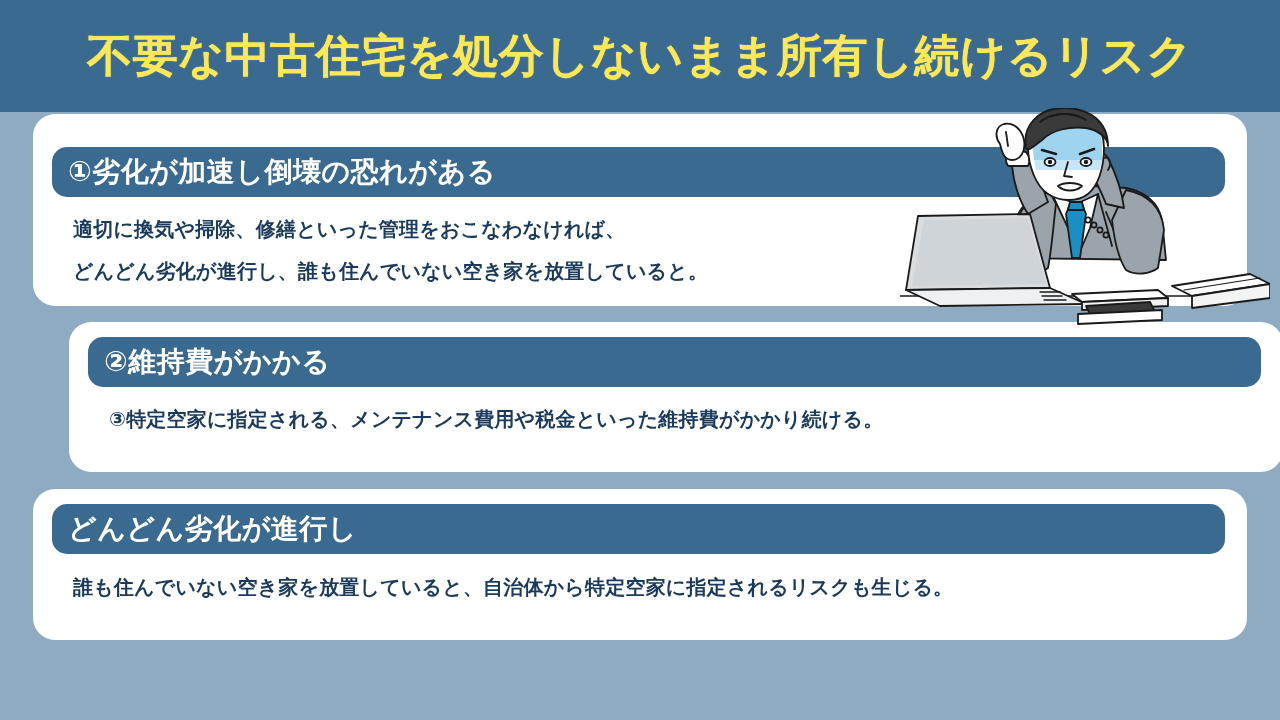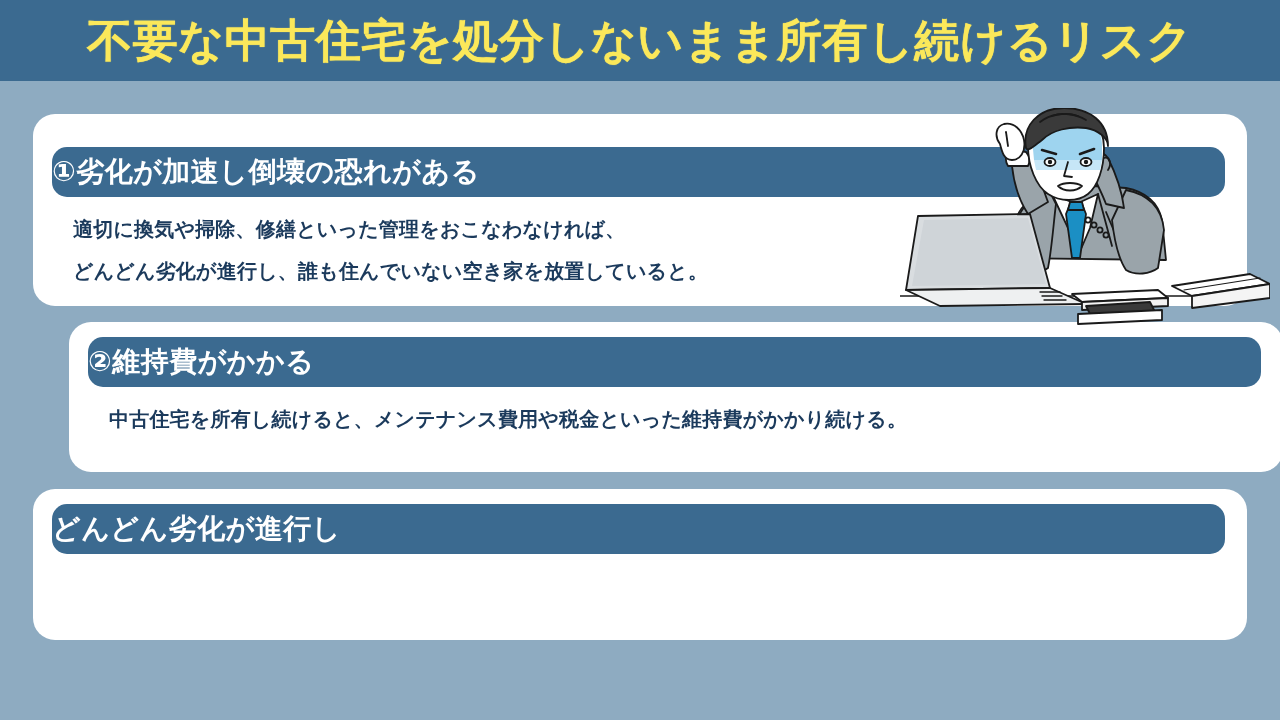--- a/index.html
+++ b/index.html
@@ -19,21 +19,21 @@
     height: 720px;
     background: #8eabc1;
   }
 
   
   .header-bar {
     position: absolute;
     left: 0;
     top: 0;
     width: 1280px;
-    height: 81px;
+    height: 112px;
     background: #3b6a90;
     display: flex;
     align-items: center;
     justify-content: center;
     z-index: 5;
   }
   .header-title {
     color: #fbe85a;
     font-size: 45px;
     font-weight: bold;
@@ -59,20 +59,21 @@
     position: absolute;
     left: 19px;
     top: 33px;
     width: 1173px;
     height: 50px;
     background: #3b6a90;
     border-radius: 15px;
     display: flex;
     align-items: center;
     box-sizing: border-box;
+    padding-left: 16px;
   }
   #card-2 .band, #card-3 .band { top: 15px; }
   .band-title {
     color: #ffffff;
     font-size: 28px;
     font-weight: bold;
     white-space: nowrap;
     letter-spacing: 0.5px;
   }
 
@@ -118,27 +119,30 @@
       <div>適切に換気や掃除、修繕といった管理をおこなわなければ、</div>
       <div>どんどん劣化が進行し、誰も住んでいない空き家を放置していると。</div>
     </div>
   </div>
 
   <div class="card" id="card-2">
     <div class="band">
       <span class="band-title">②維持費がかかる</span>
     </div>
     <div class="body-text">
-      <div>中古住宅を所有し続けると、メンテナンス費用や税金といった維持費がかかり続ける。</div>
+      <div>③特定空家に指定される、メンテナンス費用や税金といった維持費がかかり続ける。</div>
     </div>
   </div>
 
   <div class="card" id="card-3">
     <div class="band">
       <span class="band-title">どんどん劣化が進行し</span>
+    </div>
+    <div class="body-text">
+      <div>誰も住んでいない空き家を放置していると、自治体から特定空家に指定されるリスクも生じる。</div>
     </div>
   </div>
 
   <svg id="illustration" viewBox="0 0 370 228" xmlns="http://www.w3.org/2000/svg">
     <g stroke="#1a1a1a" stroke-width="1.8" stroke-linejoin="round" stroke-linecap="round" fill="none">
 
       <path d="M112 150 L116 112 C120 96 134 88 150 84 L196 78 L226 80 C246 84 258 94 262 112 L266 152 Z" fill="#9aa4aa" stroke="#1a1a1a"></path>
 
       <path d="M152 86 L168 120 L178 148 L190 120 L198 86 L176 96 Z" fill="#ffffff" stroke="#1a1a1a"></path>
 

